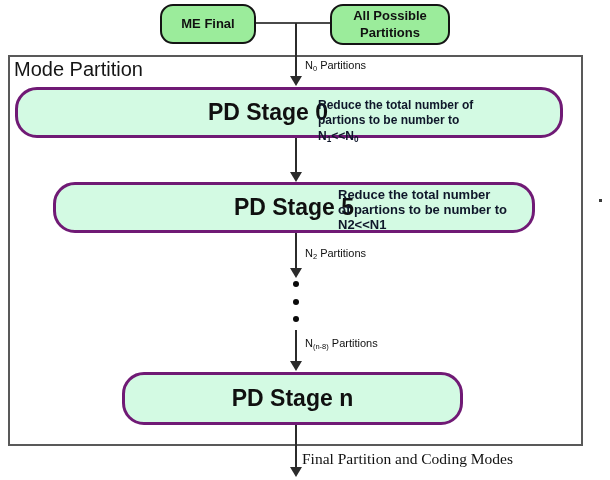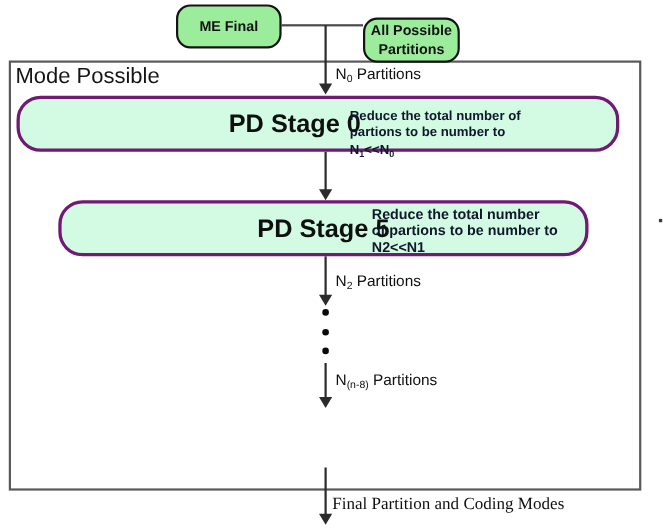--- a/index.html
+++ b/index.html
@@ -29,21 +29,21 @@
     display: flex;
     align-items: center;
     justify-content: center;
     text-align: center;
     font-weight: bold;
     font-size: 13px;
     line-height: 1.25;
     z-index: 3;
   }
   .node-me   { left: 160px; top: 4px; width: 96px;  height: 40px; }
-  .node-all  { left: 330px; top: 16px; width: 88px; height: 41px; padding: 4px 4px; }
+  .node-all  { left: 330px; top: 4px; width: 120px; height: 41px; padding: 4px 4px; }
 
   
   .conn-h {
     position: absolute;
     left: 256px; top: 22px;
     width: 74px; height: 2px;
     background: #4a4a4a;
     z-index: 1;
   }
 
@@ -133,21 +133,21 @@
     z-index: 2;
   }
   .dot-1 { top: 281px; }
   .dot-2 { top: 299px; }
   .dot-3 { top: 316px; }
 
   
   .flow-label {
     position: absolute;
     left: 305px;
-    font-size: 14px;
+    font-size: 11px;
     color: #101010;
     white-space: nowrap;
     z-index: 2;
   }
   .fl-n0  { top: 59px; }
   .fl-n1  { top: 151px; }
   .fl-n2  { top: 247px; }
   .fl-nn1 { top: 337px; }
   .fl-final { left: 302px; top: 450px; font-size: 15.5px; font-family: Liberation Serif, serif; }
 
@@ -168,21 +168,21 @@
 
   <div class="top-node node-me">
     <span>ME Final</span>
   </div>
   <div class="top-node node-all">
     <span>All Possible Partitions</span>
   </div>
   <div class="conn-h"></div>
 
   <div class="frame"></div>
-  <div class="frame-title">Mode Possible</div>
+  <div class="frame-title">Mode Partition</div>
 
   <div class="vline vl-1"></div>
   <div class="ahead ah-1"></div>
   <div class="flow-label fl-n0"><span>N</span><span class="sub">0</span><span> Partitions</span></div>
 
   <div class="stage stage-0">
     <div class="stage-label">PD Stage 0</div>
     <div class="stage-note note-0"><span>Reduce the total number of</span><br><span>partions to be number to N</span><span class="sub">1</span><span>&lt;&lt;N</span><span class="sub">0</span></div>
   </div>
 
@@ -201,20 +201,23 @@
   <div>
     <div class="dot dot-1"></div>
     <div class="dot dot-2"></div>
     <div class="dot dot-3"></div>
   </div>
 
   <div class="vline vl-4"></div>
   <div class="ahead ah-4"></div>
   <div class="flow-label fl-nn1"><span>N</span><span class="sub">(n-8)</span><span> Partitions</span></div>
 
+  <div class="stage stage-n">
+    <div class="stage-label">PD Stage n</div>
+  </div>
 
   <div class="vline vl-5"></div>
   <div class="ahead ah-5"></div>
   <div class="flow-label fl-final">Final Partition and Coding Modes</div>
 
   <div class="stray"></div>
 
 </div>
 
 </body></html>

